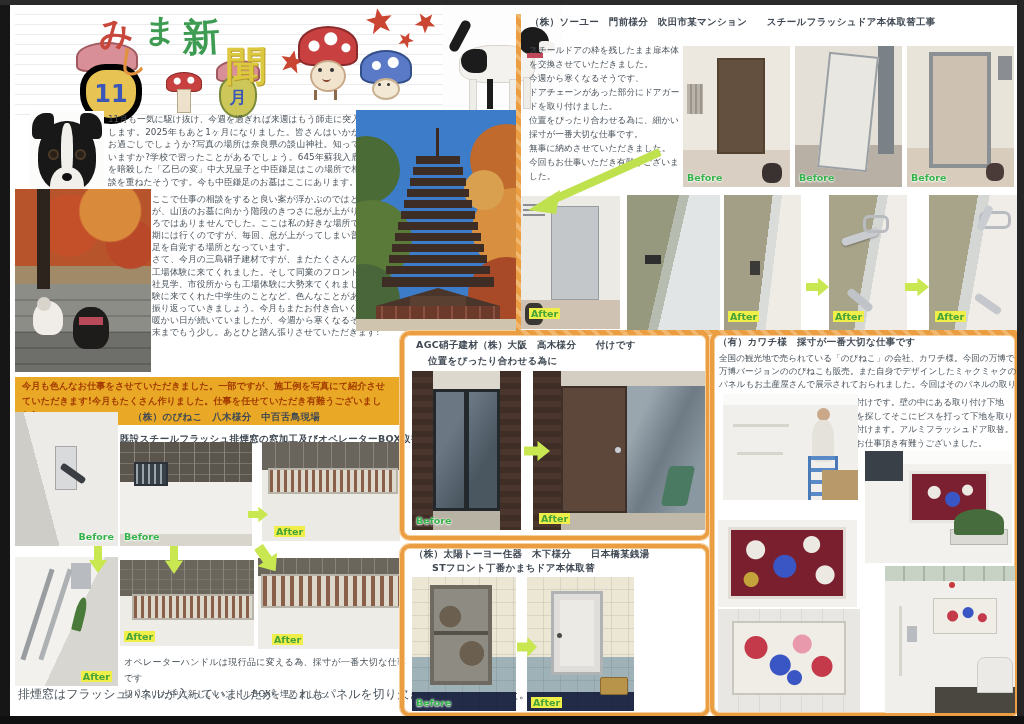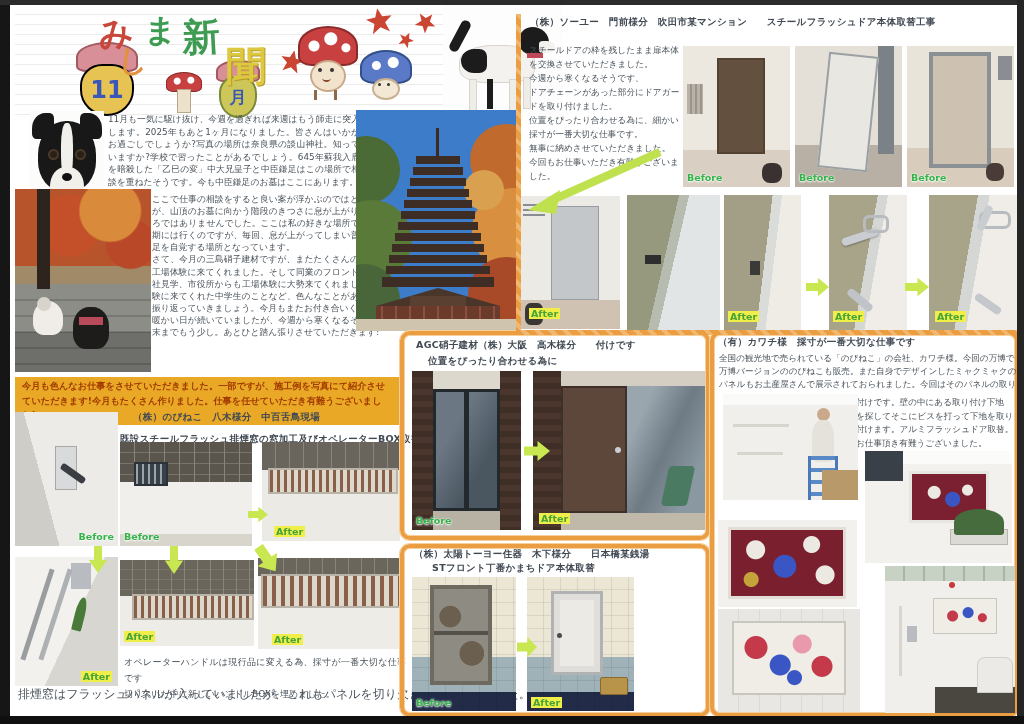--- a/index.html
+++ b/index.html
@@ -29,21 +29,21 @@
   .frame-r{position:absolute;right:0;top:0;width:7px;height:724px;background:#252525;z-index:40}
   .frame-b{position:absolute;left:0;bottom:0;width:1024px;height:8px;background:#101010;z-index:40}
 </style>
 </head>
 <body>
 
 <div class="abs" style="left:15px;top:5px;width:500px;height:112px;background:repeating-linear-gradient(#fff 0 9px,#ececec 9px 10px)"></div>
 
 <div class="abs" style="left:76px;top:34px;width:60px;height:78px">
   <div class="abs" style="left:0;top:8px;width:58px;height:26px;background:#d88f98;border:2px solid #a05a60;border-radius:55% 55% 20% 20%"></div>
-  <div class="abs" style="left:4px;top:30px;width:50px;height:48px;background:#e6c353;border:2px solid #000000;border-radius:45% 45% 55% 55%;text-align:center;line-height:48px;font-weight:bold;font-size:24px;color:#3a56b8">11</div>
+  <div class="abs" style="left:4px;top:30px;width:50px;height:48px;background:#e6c353;border:6px solid #000000;border-radius:45% 45% 55% 55%;text-align:center;line-height:48px;font-weight:bold;font-size:24px;color:#3a56b8">11</div>
 </div>
 <div class="abs" style="left:214px;top:54px;width:44px;height:62px">
   <div class="abs" style="left:2px;top:6px;width:40px;height:18px;background:#d88f98;border:2px solid #a05a60;border-radius:55% 55% 20% 20%"></div>
   <div class="abs" style="left:5px;top:22px;width:34px;height:38px;background:#cdc75a;border:2px solid #7a8a3a;border-radius:45% 45% 55% 55%;text-align:center;line-height:38px;font-weight:bold;font-size:17px;color:#3a56b8">月</div>
 </div>
 
 <span class="mch" style="left:98px;top:16px;font-size:34px;color:#c8463a;transform:rotate(-8deg)">み</span>
 <span class="mch" style="left:118px;top:46px;font-size:30px;color:#e2913f;transform:rotate(6deg)">し</span>
 <span class="mch" style="left:144px;top:14px;font-size:32px;color:#3e9b52">ま</span>
 <span class="mch" style="left:182px;top:18px;font-size:38px;color:#3e9b52;transform:rotate(-3deg)">新</span>

